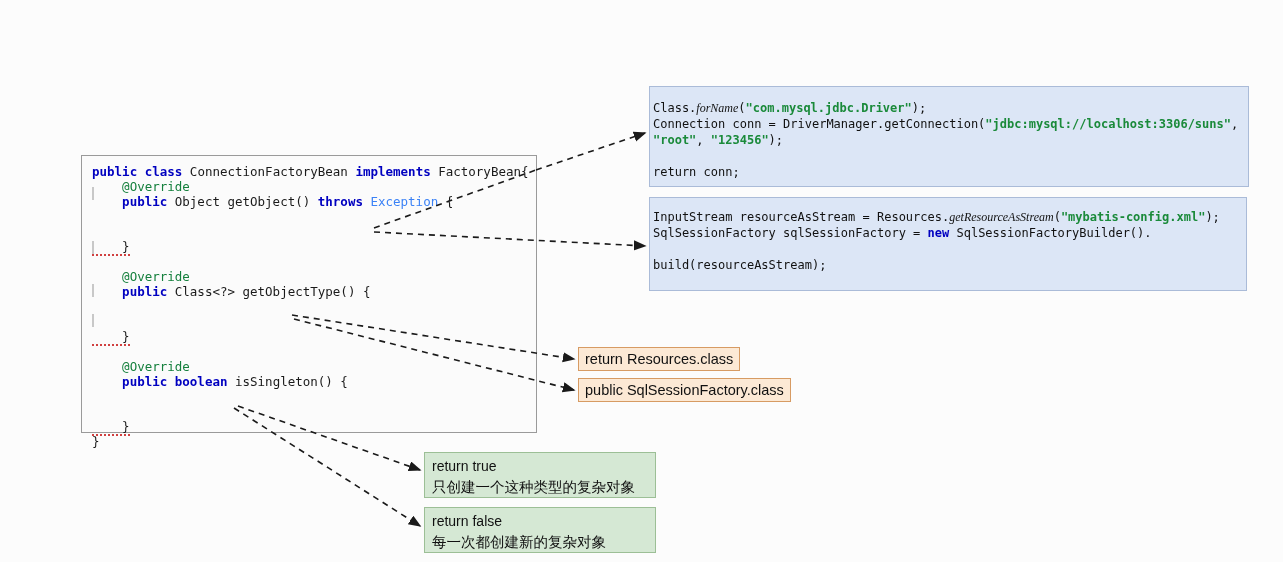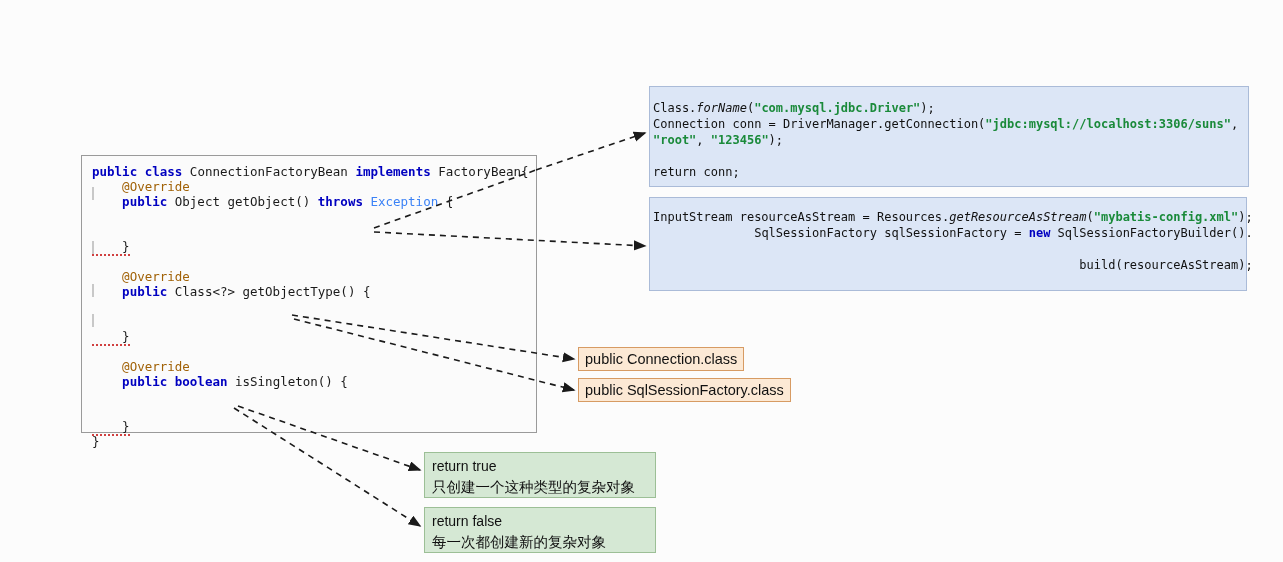--- a/index.html
+++ b/index.html
@@ -50,21 +50,21 @@
     left: 10px;
     top: 8px;
     font-family: "DejaVu Sans Mono", monospace;
     font-size: 12.5px;
     line-height: 15px;
     white-space: pre;
     color: #1a1a1a;
   }
   .code-lines .ln { height: 15px; }
   .kw   { color: #0000c0; font-weight: bold; }
-  .ann  { color: #a16207; }
+  .ann  { color: #15803d; }
   .gray { color: #3b82f6; }
   .err  { border-bottom: 2px dotted #d04040; }
 
   
   .snippet {
     position: absolute;
     background: #dce6f6;
     border: 1px solid #aabbd8;
     box-sizing: border-box;
     font-family: "DejaVu Sans Mono", monospace;
@@ -75,35 +75,35 @@
     z-index: 4;
   }
   .snippet .body {
     position: absolute;
     left: 3px;
     top: 13px;
     white-space: pre;
   }
   .snippet .str { color: #1a8a3a; font-weight: bold; }
   .snippet .kw  { color: #0000c0; font-weight: bold; }
-  .snippet .it  { font-style: italic; }
+  .snippet .it  { font-style: italic; font-family: Liberation Serif, serif; }
 
   #snippet-connection {
     left: 649px;
     top: 86px;
     width: 600px;
     height: 101px;
   }
   #snippet-sqlsession {
     left: 649px;
     top: 197px;
     width: 598px;
     height: 94px;
   }
-  #snippet-sqlsession .body { top: 11px; text-align: right; }
+  #snippet-sqlsession .body { top: 11px; }
 
   
   .callout-orange {
     position: absolute;
     background: #fce9d5;
     border: 1px solid #d79b63;
     box-sizing: border-box;
     font-size: 14.5px;
     line-height: 22px;
     color: #111;
@@ -197,21 +197,21 @@
   </div>
 
   <div class="snippet" id="snippet-connection">
     <div class="body"><div class="ln"><span>Class.</span><span class="it">forName</span><span>(</span><span class="str">"com.mysql.jdbc.Driver"</span><span>);</span></div><div class="ln"><span>Connection conn = DriverManager.getConnection(</span><span class="str">"jdbc:mysql://localhost:3306/suns"</span><span>,</span></div><div class="ln"><span class="str">"root"</span><span>, </span><span class="str">"123456"</span><span>);</span></div><div class="ln">&nbsp;</div><div class="ln"><span>return conn;</span></div></div>
   </div>
 
   <div class="snippet" id="snippet-sqlsession">
     <div class="body"><div class="ln"><span>InputStream resourceAsStream = Resources.</span><span class="it">getResourceAsStream</span><span>(</span><span class="str">"mybatis-config.xml"</span><span>);</span></div><div class="ln"><span>SqlSessionFactory sqlSessionFactory = </span><span class="kw">new</span><span> SqlSessionFactoryBuilder().</span></div><div class="ln">&nbsp;</div><div class="ln"><span>build(resourceAsStream);</span></div></div>
   </div>
 
-  <div class="callout-orange" id="callout-connection-class">public Connection.class</div>
+  <div class="callout-orange" id="callout-connection-class">return Resources.class</div>
 
   <div class="callout-orange" id="callout-sqlsessionfactory-class">public SqlSessionFactory.class</div>
 
   <div class="callout-green" id="callout-return-true">
     <div>return true</div>
     <div class="zh">只创建一个这种类型的复杂对象</div>
   </div>
 
   <div class="callout-green" id="callout-return-false">
     <div>return false</div>

